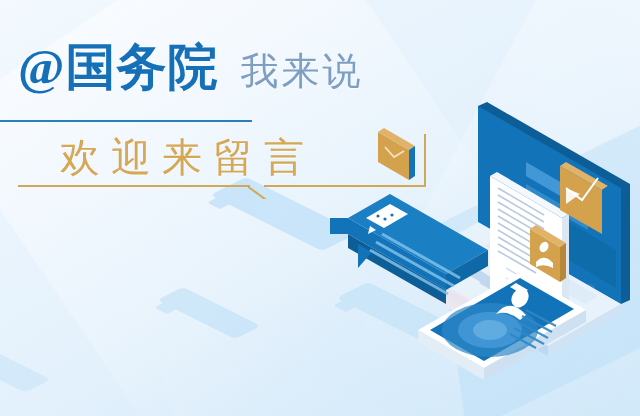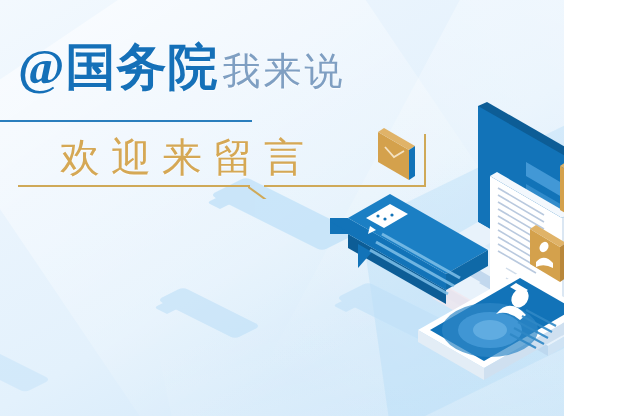--- a/index.html
+++ b/index.html
@@ -2,21 +2,21 @@
 <html><head>
 <meta charset="utf-8">
 <style>
   html, body {
     margin: 0;
     padding: 0;
     background: #ffffff;
   }
   #banner {
     position: relative;
-    width: 564px;
+    width: 640px;
     height: 416px;
     overflow: hidden;
     font-family: "Liberation Sans", sans-serif;
     background: linear-gradient(150deg, #f3f9fe 0%, #eaf4fd 28%, #e3f1fc 55%, #d3e9fa 80%, #c3e2f7 100%);
   }
   
   .bg-band {
     position: absolute;
     pointer-events: none;
   }
@@ -92,21 +92,21 @@
     color: #1570b8;
     text-shadow: 0 1px 0 rgba(255,255,255,0.6);
     white-space: nowrap;
   }
   .title-sub {
     font-family: "Liberation Sans", sans-serif;
     font-weight: normal;
     font-size: 38px;
     line-height: 1;
     letter-spacing: 3px;
-    margin-left: 4px;
+    margin-left: 22px;
     color: #7f9fc2;
     text-shadow: 0 1px 1px rgba(255,255,255,0.85);
     white-space: nowrap;
     text-align: center;
   }
 
   
   .rule-blue {
     position: absolute;
     left: 0;

